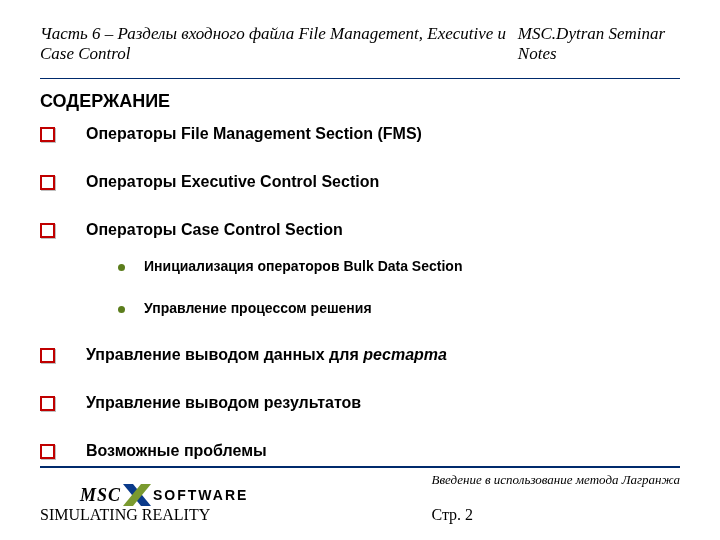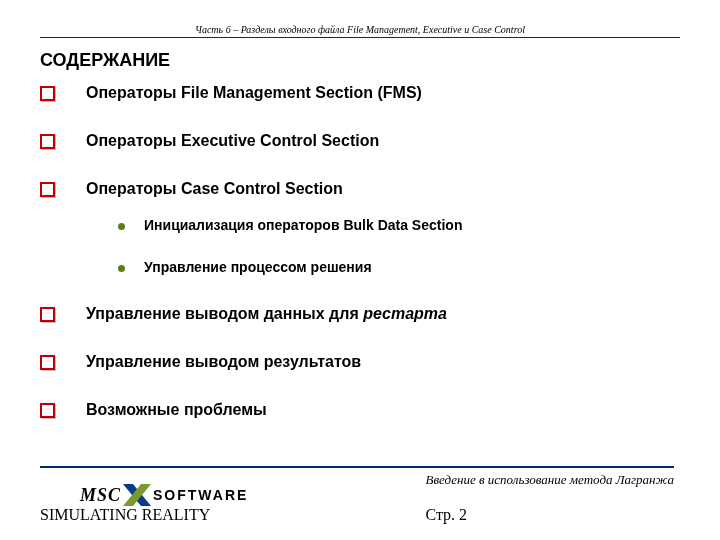--- a/index.html
+++ b/index.html
@@ -10,26 +10,26 @@
     color:#000;
     position:relative;
     box-sizing:border-box;
   }
   .slide{
     position:absolute;inset:0;
     padding:24px 40px 0 40px;
     box-sizing:border-box;
   }
   .header{
-    display:flex;justify-content:center;
+    display:flex;justify-content:flex-end;
     font-style:italic;
-    font-size:10px;
+    font-size:17px;
     color:#000;
     border-bottom:1.5px solid #002a6c;
-    padding-bottom:2px;
+    padding-bottom:14px;
     margin-bottom:12px;
   }
   .title{
     font-family:Arial,Helvetica,sans-serif;
     font-weight:700;
     font-size:18px;
     margin:0 0 12px 0;
   }
   ul.level1{
     list-style:none;
@@ -62,21 +62,21 @@
     margin:0 0 24px 0;
     font-size:14px;
   }
   .dot{
     position:absolute;left:0;top:6px;
     width:7px;height:7px;border-radius:50%;
     background:#5b7d1c;
   }
   .em{font-style:italic}
   .footer{
-    position:absolute;left:40px;right:46px;bottom:16px;
+    position:absolute;left:40px;right:40px;bottom:16px;
   }
   .hr{
     height:2px;background:#002a6c;margin-bottom:4px;
   }
   .footrow{
     display:flex;justify-content:space-between;align-items:flex-end;
   }
   .logo{
     display:flex;align-items:center;gap:0;
     margin-left:40px;
@@ -101,20 +101,21 @@
   .fline1{font-style:italic;font-size:13px;white-space:nowrap}
   .fline2{font-size:16px;margin-top:18px}
 </style>
 </head>
 <body>
 
 <div class="slide">
 
   <div class="header">
     <span>Часть 6 – Разделы входного файла File Management, Executive и Case Control</span>
+    <span>MSC.Dytran Seminar Notes</span>
   </div>
 
   <div class="title">СОДЕРЖАНИЕ</div>
 
   <ul class="level1">
     <li>
       <span class="sq"></span>
       <span>Операторы File Management Section (FMS)</span>
     </li>
     <li>

